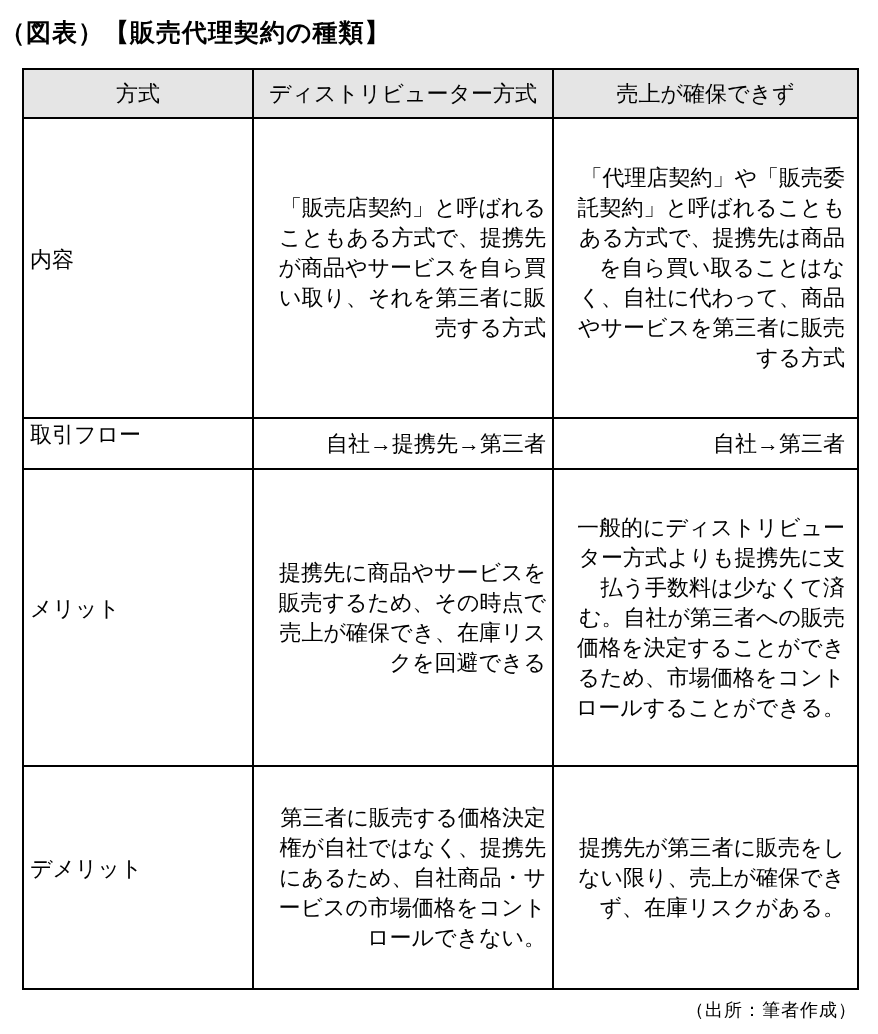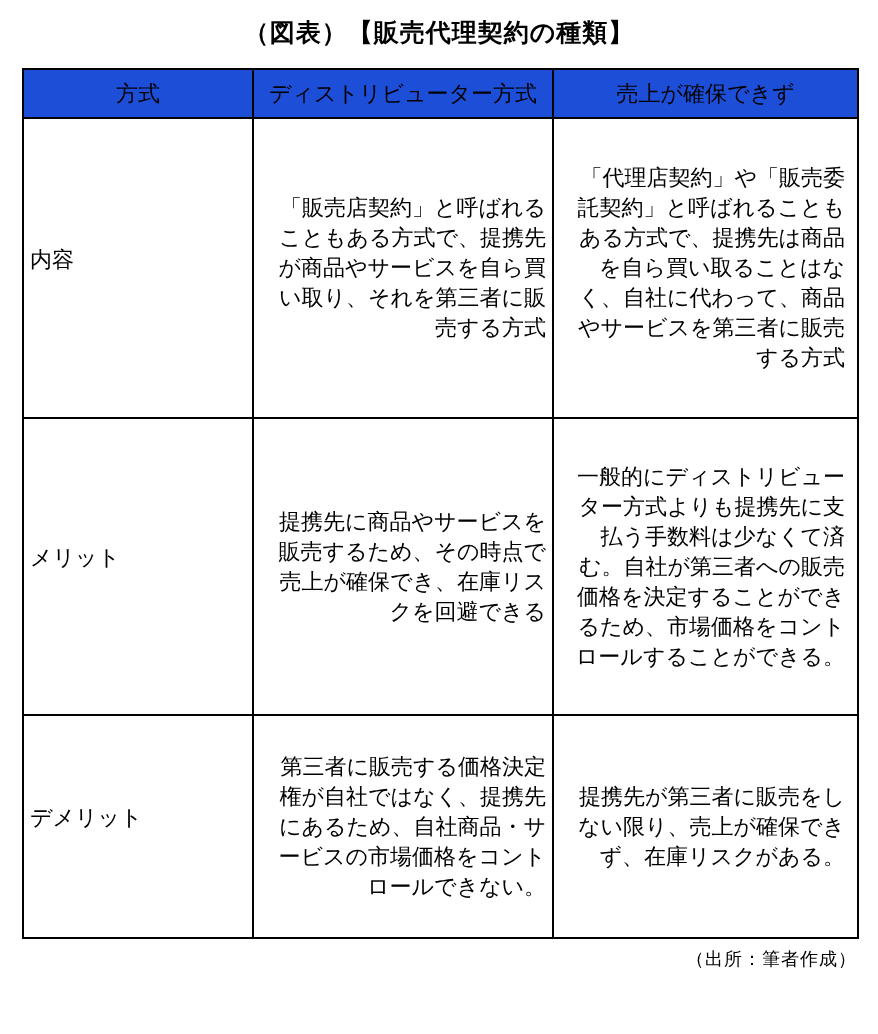--- a/index.html
+++ b/index.html
@@ -13,21 +13,20 @@
     -webkit-font-smoothing: antialiased;
   }
   .page {
     position: relative;
     width: 878px;
     height: 1034px;
     overflow: hidden;
   }
   .figure-title {
     margin-top: 16px;
-    text-align: center;
     font-size: 25px;
     font-weight: bold;
     letter-spacing: 1px;
     height: 32px;
   }
   table.contract-table {
     border-collapse: collapse;
     table-layout: fixed;
     width: 835px;
     margin-left: 22px;
@@ -35,21 +34,21 @@
   }
   table.contract-table th,
   table.contract-table td {
     border: 2px solid #000000;
     font-size: 22px;
     font-weight: normal;
     vertical-align: middle;
     overflow: hidden;
   }
   table.contract-table th {
-    background: #1d4ed8;
+    background: #e5e5e5;
     text-align: center;
     padding: 0 2px;
   }
   tr.row-header   { height: 49px;  }
   tr.row-overview { height: 300px; }
   tr.row-flow     { height: 51px;  }
   tr.row-merit    { height: 297px; }
   tr.row-demerit  { height: 223px; }
   td.cell-label {
     padding: 0 4px 17px 6px;
@@ -91,20 +90,25 @@
         <th>ディストリビューター方式</th>
         <th>売上が確保できず</th>
       </tr>
     </thead>
     <tbody>
       <tr class="row-overview">
         <td class="cell-label">内容</td>
         <td class="cell-body col-distributor">「販売店契約」と呼ばれることもある方式で、提携先が商品やサービスを自ら買い取り、それを第三者に販売する方式</td>
         <td class="cell-body col-agent">「代理店契約」や「販売委託契約」と呼ばれることもある方式で、提携先は商品を自ら買い取ることはなく、自社に代わって、商品やサービスを第三者に販売する方式</td>
       </tr>
+      <tr class="row-flow">
+        <td class="cell-label">取引フロー</td>
+        <td class="cell-body col-distributor">自社→提携先→第三者</td>
+        <td class="cell-body col-agent">自社→第三者</td>
+      </tr>
       <tr class="row-merit">
         <td class="cell-label">メリット</td>
         <td class="cell-body col-distributor">提携先に商品やサービスを販売するため、その時点で売上が確保でき、在庫リスクを回避できる</td>
         <td class="cell-body col-agent">一般的にディストリビューター方式よりも提携先に支払う手数料は少なくて済む。自社が第三者への販売価格を決定することができるため、市場価格をコントロールすることができる。</td>
       </tr>
       <tr class="row-demerit">
         <td class="cell-label">デメリット</td>
         <td class="cell-body col-distributor">第三者に販売する価格決定権が自社ではなく、提携先にあるため、自社商品・サービスの市場価格をコントロールできない。</td>
         <td class="cell-body col-agent">提携先が第三者に販売をしない限り、売上が確保できず、在庫リスクがある。</td>
       </tr>

